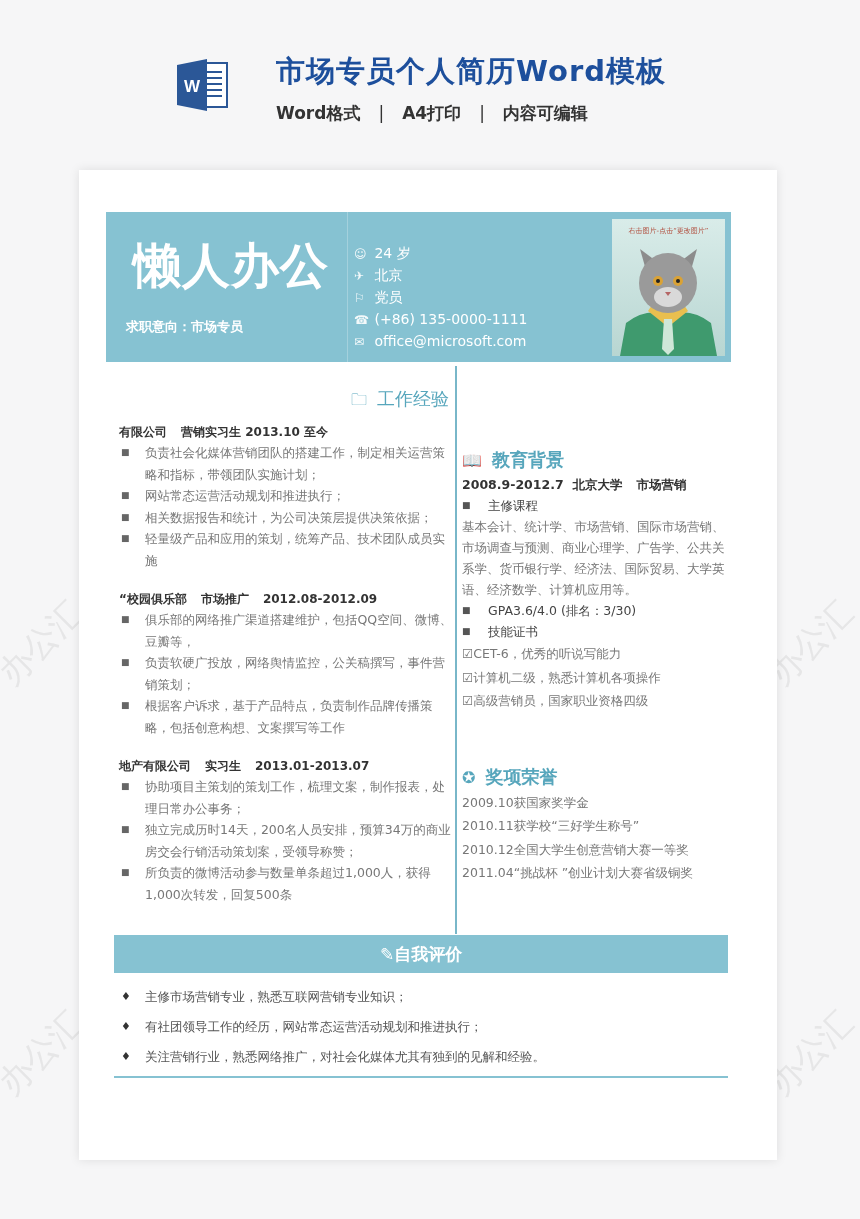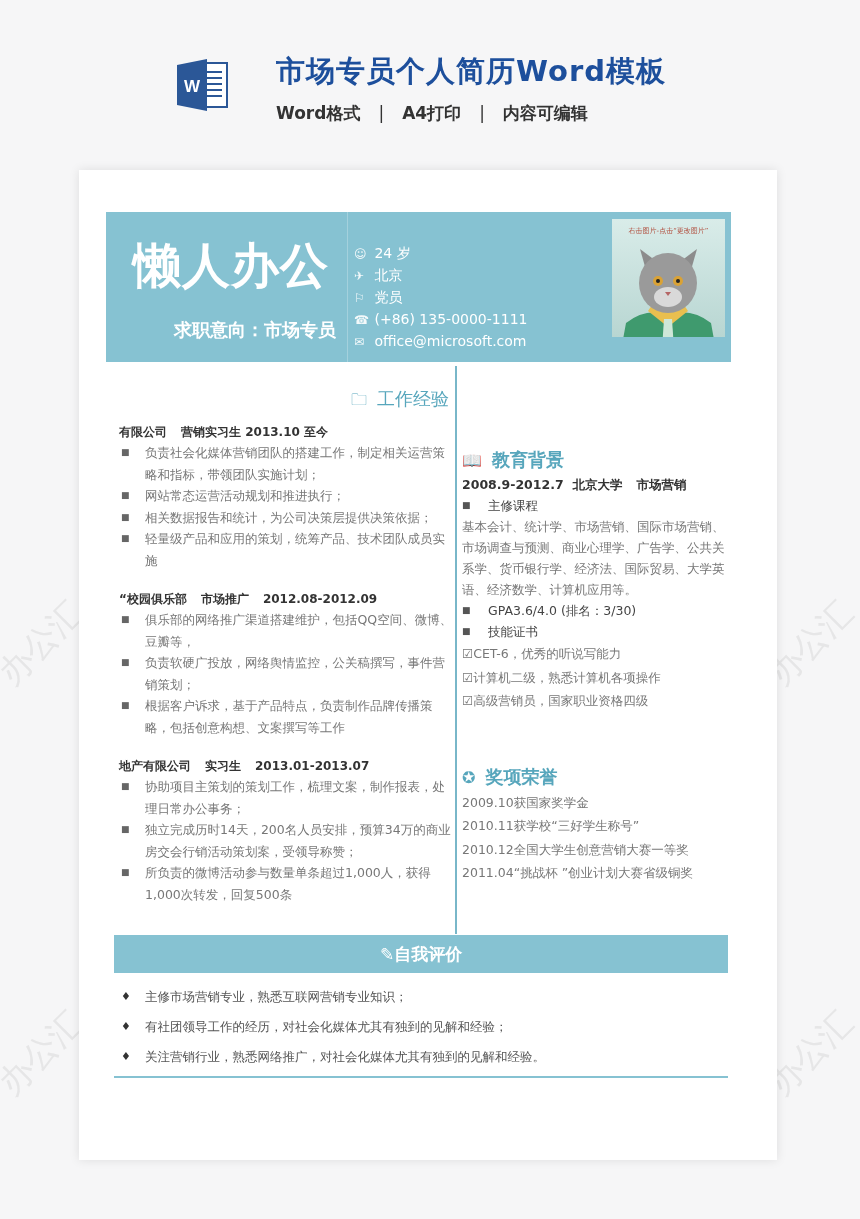--- a/index.html
+++ b/index.html
@@ -28,28 +28,28 @@
   .header-band {
     position: absolute; left: 27px; top: 42px; width: 625px; height: 150px;
     background: #86c2d2;
   }
   .header-divider { position: absolute; left: 241px; top: 0; width: 1px; height: 150px; background: rgba(255,255,255,0.25); }
   .name {
     position: absolute; left: 20px; top: 22px; width: 210px; text-align: center;
     font-size: 48px; font-weight: bold; color: #fff; letter-spacing: 1px;
   }
   .intent {
-    position: absolute; left: 20px; top: 106px; width: 210px; text-align: right;
-    font-size: 18px; font-weight: bold; color: #fff;
+    position: absolute; left: 20px; top: 106px; width: 210px; text-align: left;
+    font-size: 13px; font-weight: bold; color: #fff;
   }
   .contacts { position: absolute; left: 248px; top: 30px; }
   .contact { height: 22px; line-height: 22px; color: #fff; font-size: 14px; white-space: nowrap; }
   .contact .ic { display: inline-block; width: 16px; font-size: 12px; opacity: 0.9; }
   .photo {
-    position: absolute; left: 506px; top: 7px; width: 113px; height: 118px;
+    position: absolute; left: 506px; top: 7px; width: 113px; height: 137px;
     background: linear-gradient(#d9ece9, #b8d6d2);
     overflow: hidden;
   }
   .photo-caption { position: absolute; top: 7px; width: 100%; text-align: center; font-size: 7px; color: #b04a3a; }
 
   .vline { position: absolute; left: 376px; top: 196px; width: 2px; height: 568px; background: #79b7c9; }
 
   .left-col { position: absolute; left: 40px; top: 214px; width: 334px; }
   .sec-title-r { text-align: right; color: #57a6bc; font-size: 18px; height: 30px; line-height: 30px; padding-right: 4px; }
   .sec-title-r .sic { display: inline-block; margin-right: 10px; font-size: 16px; }
@@ -205,17 +205,17 @@
       <div class="award">2010.12全国大学生创意营销大赛一等奖</div>
       <div class="award">2011.04“挑战杯 ”创业计划大赛省级铜奖</div>
     </div>
   </div>
 
   <div class="self-band">
     <span>✎</span><span>自我评价</span>
   </div>
   <div class="self-list">
     <div class="self-item">主修市场营销专业，熟悉互联网营销专业知识；</div>
-    <div class="self-item">有社团领导工作的经历，对社会化媒体尤其有独到的见解和经验；</div>
+    <div class="self-item">有社团领导工作的经历，网站常态运营活动规划和推进执行；</div>
     <div class="self-item">关注营销行业，熟悉网络推广，对社会化媒体尤其有独到的见解和经验。</div>
   </div>
   <div class="bottom-rule"></div>
 </div>
 
 </body></html>

